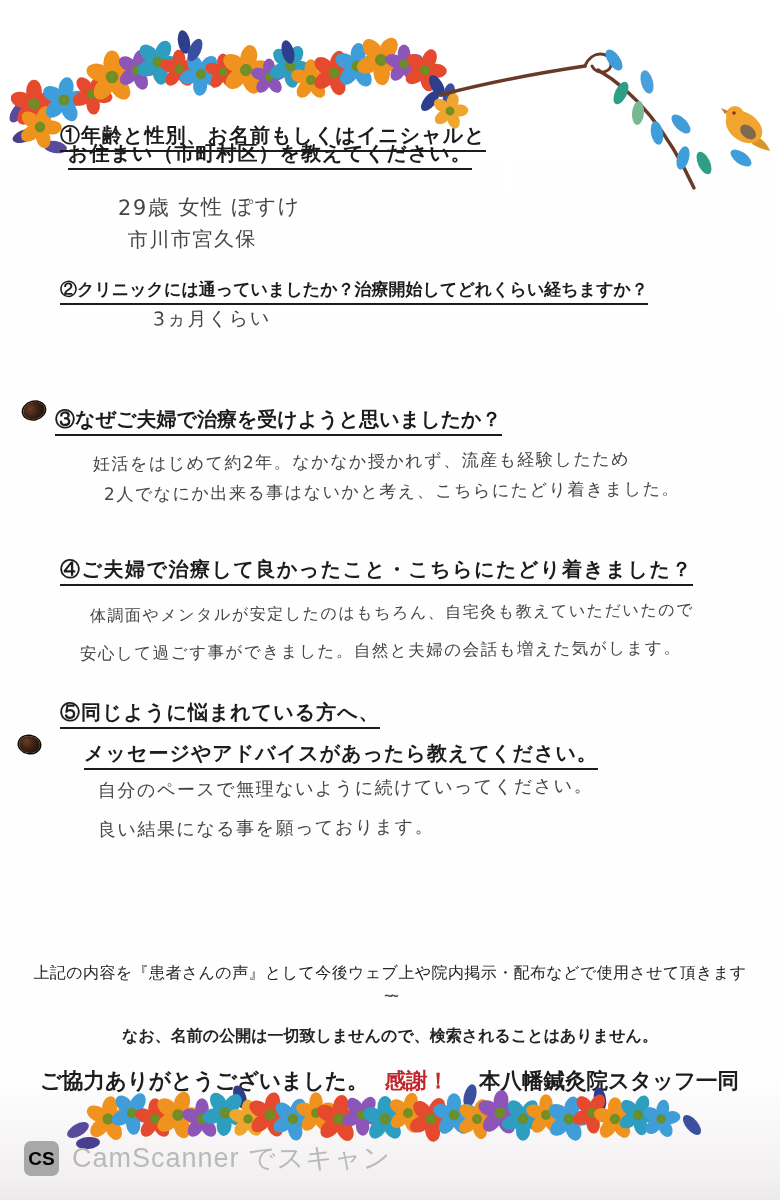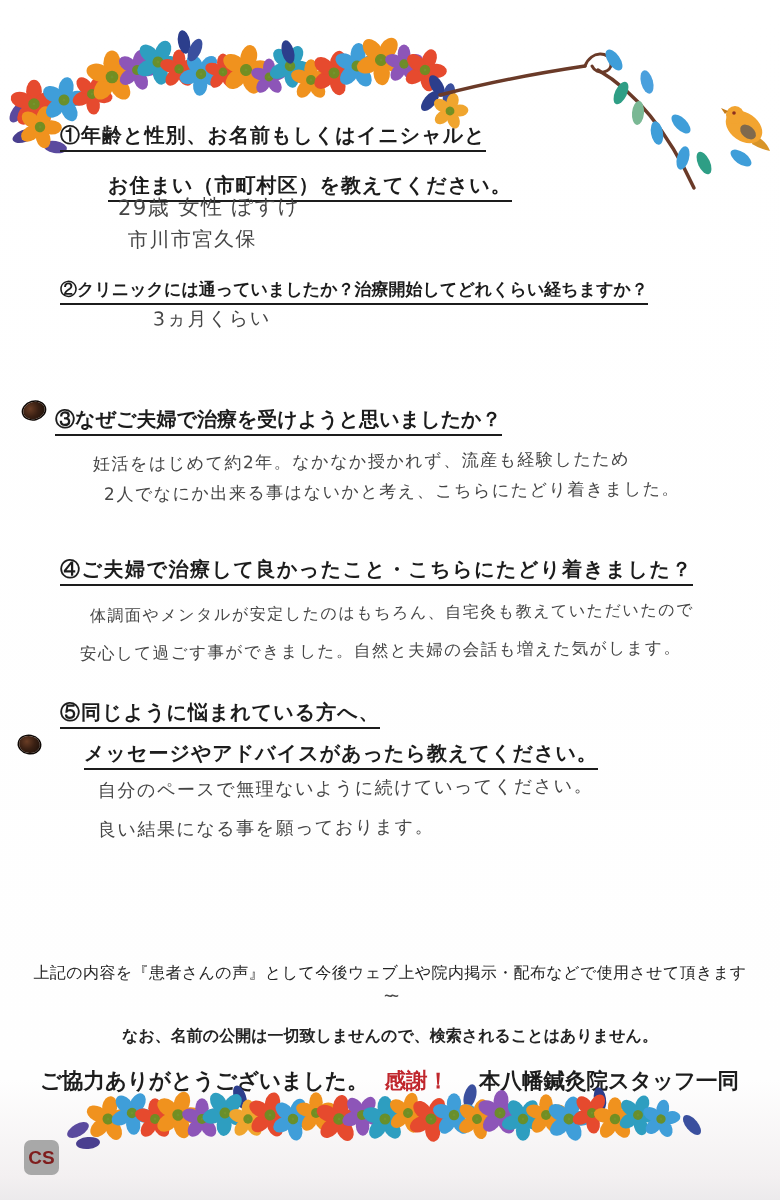--- a/index.html
+++ b/index.html
@@ -21,21 +21,21 @@
   .hole{
     position:absolute;border-radius:50%;
     background:radial-gradient(circle at 35% 35%,#6a3d25 0%,#3a2013 45%,#170d08 100%);
     box-shadow:0 0 0 1.5px #0e0805;
   }
   .thanks-row{position:absolute;left:40px;top:1066px;font-weight:bold;font-size:21.5px;color:#1d1d1d;white-space:nowrap;}
   .thanks-row .kansha{color:#c0272d;margin:0 30px 0 16px;}
   .watermark{position:absolute;left:24px;top:1140px;display:flex;align-items:center;z-index:5;}
   .cs-badge{
     width:35px;height:35px;border-radius:7px;background:#a8a8a8;
-    color:#7f1d1d;font-weight:bold;font-size:19px;line-height:35px;text-align:center;
+    color:#000000;font-weight:bold;font-size:19px;line-height:35px;text-align:center;
     letter-spacing:0;
   }
   .cs-label{margin-left:13px;font-size:27px;color:#b9b9b9;letter-spacing:1px;white-space:nowrap;}
   svg{position:absolute;left:0;}
   .decor-top{top:0;}
   .decor-bottom{top:1083px;z-index:2;}
 </style>
 </head>
 <body>
 
@@ -108,21 +108,21 @@
     <path d="M 10,8 q 12,5 16,16 q -10,-2 -18,-7 z" fill="#d89427"></path>
     <ellipse rx="20" ry="14" transform="rotate(35)" fill="#f2a430"></ellipse>
     <circle cx="-9" cy="-12" r="9" fill="#f2a430"></circle>
     <path d="M -16,-16 l -7,-3 l 4,6 z" fill="#c47a16"></path>
     <circle cx="-10" cy="-14" r="1.8" fill="#8b2f1f"></circle>
     <ellipse cx="4" cy="5" rx="9" ry="6" transform="rotate(40 4 5)" fill="#6b5f52" opacity="0.85"></ellipse>
   </g>
 </svg>
 
 <div class="q" style="left:60px;top:122px;"><span class="u">①年齢と性別、お名前もしくはイニシャルと</span></div>
-<div class="q" style="left:68px;top:172px;margin-left:40px;"><span class="u">お住まい（市町村区）を教えてください。</span></div>
+<div class="q" style="left:68px;top:140px;"><span class="u">お住まい（市町村区）を教えてください。</span></div>
 <div class="hand" style="left:118px;top:193px;font-size:21px;">29歳 女性 ぽすけ</div>
 <div class="hand" style="left:128px;top:226px;font-size:20px;">市川市宮久保</div>
 
 <div class="q" style="left:60px;top:266px;font-size:17px;letter-spacing:0;margin-top:12px;"><span class="u">②クリニックには通っていましたか？治療開始してどれくらい経ちますか？</span></div>
 <div class="hand" style="left:153px;top:306px;font-size:19px;">3ヵ月くらい</div>
 
 <div class="q" style="left:55px;top:406px;letter-spacing:0;"><span class="u">③なぜご夫婦で治療を受けようと思いましたか？</span></div>
 <div class="hand" style="left:93px;top:450px;font-size:17px;">妊活をはじめて約2年。なかなか授かれず、流産も経験したため</div>
 <div class="hand" style="left:104px;top:480px;font-size:17px;">2人でなにか出来る事はないかと考え、こちらにたどり着きました。</div>
 
@@ -179,13 +179,14 @@
     <use href="#flw" transform="translate(569,36) rotate(14)" fill="#3f9ed9"></use>
     <use href="#flw" transform="translate(592,30) scale(0.9) rotate(30)" fill="#e64a2e"></use>
     <use href="#flw" transform="translate(615,36) scale(0.95)" fill="#f0921e"></use>
     <use href="#flw" transform="translate(638,32) scale(0.9) rotate(22)" fill="#2e9ec0"></use>
     <use href="#flw" transform="translate(661,36) scale(0.85) rotate(10)" fill="#3f9ed9"></use>
   </g>
 </svg>
 
 <div class="watermark">
   <div class="cs-badge">CS</div>
+  <div class="cs-label">CamScanner でスキャン</div>
 </div>
 
 </body></html>

